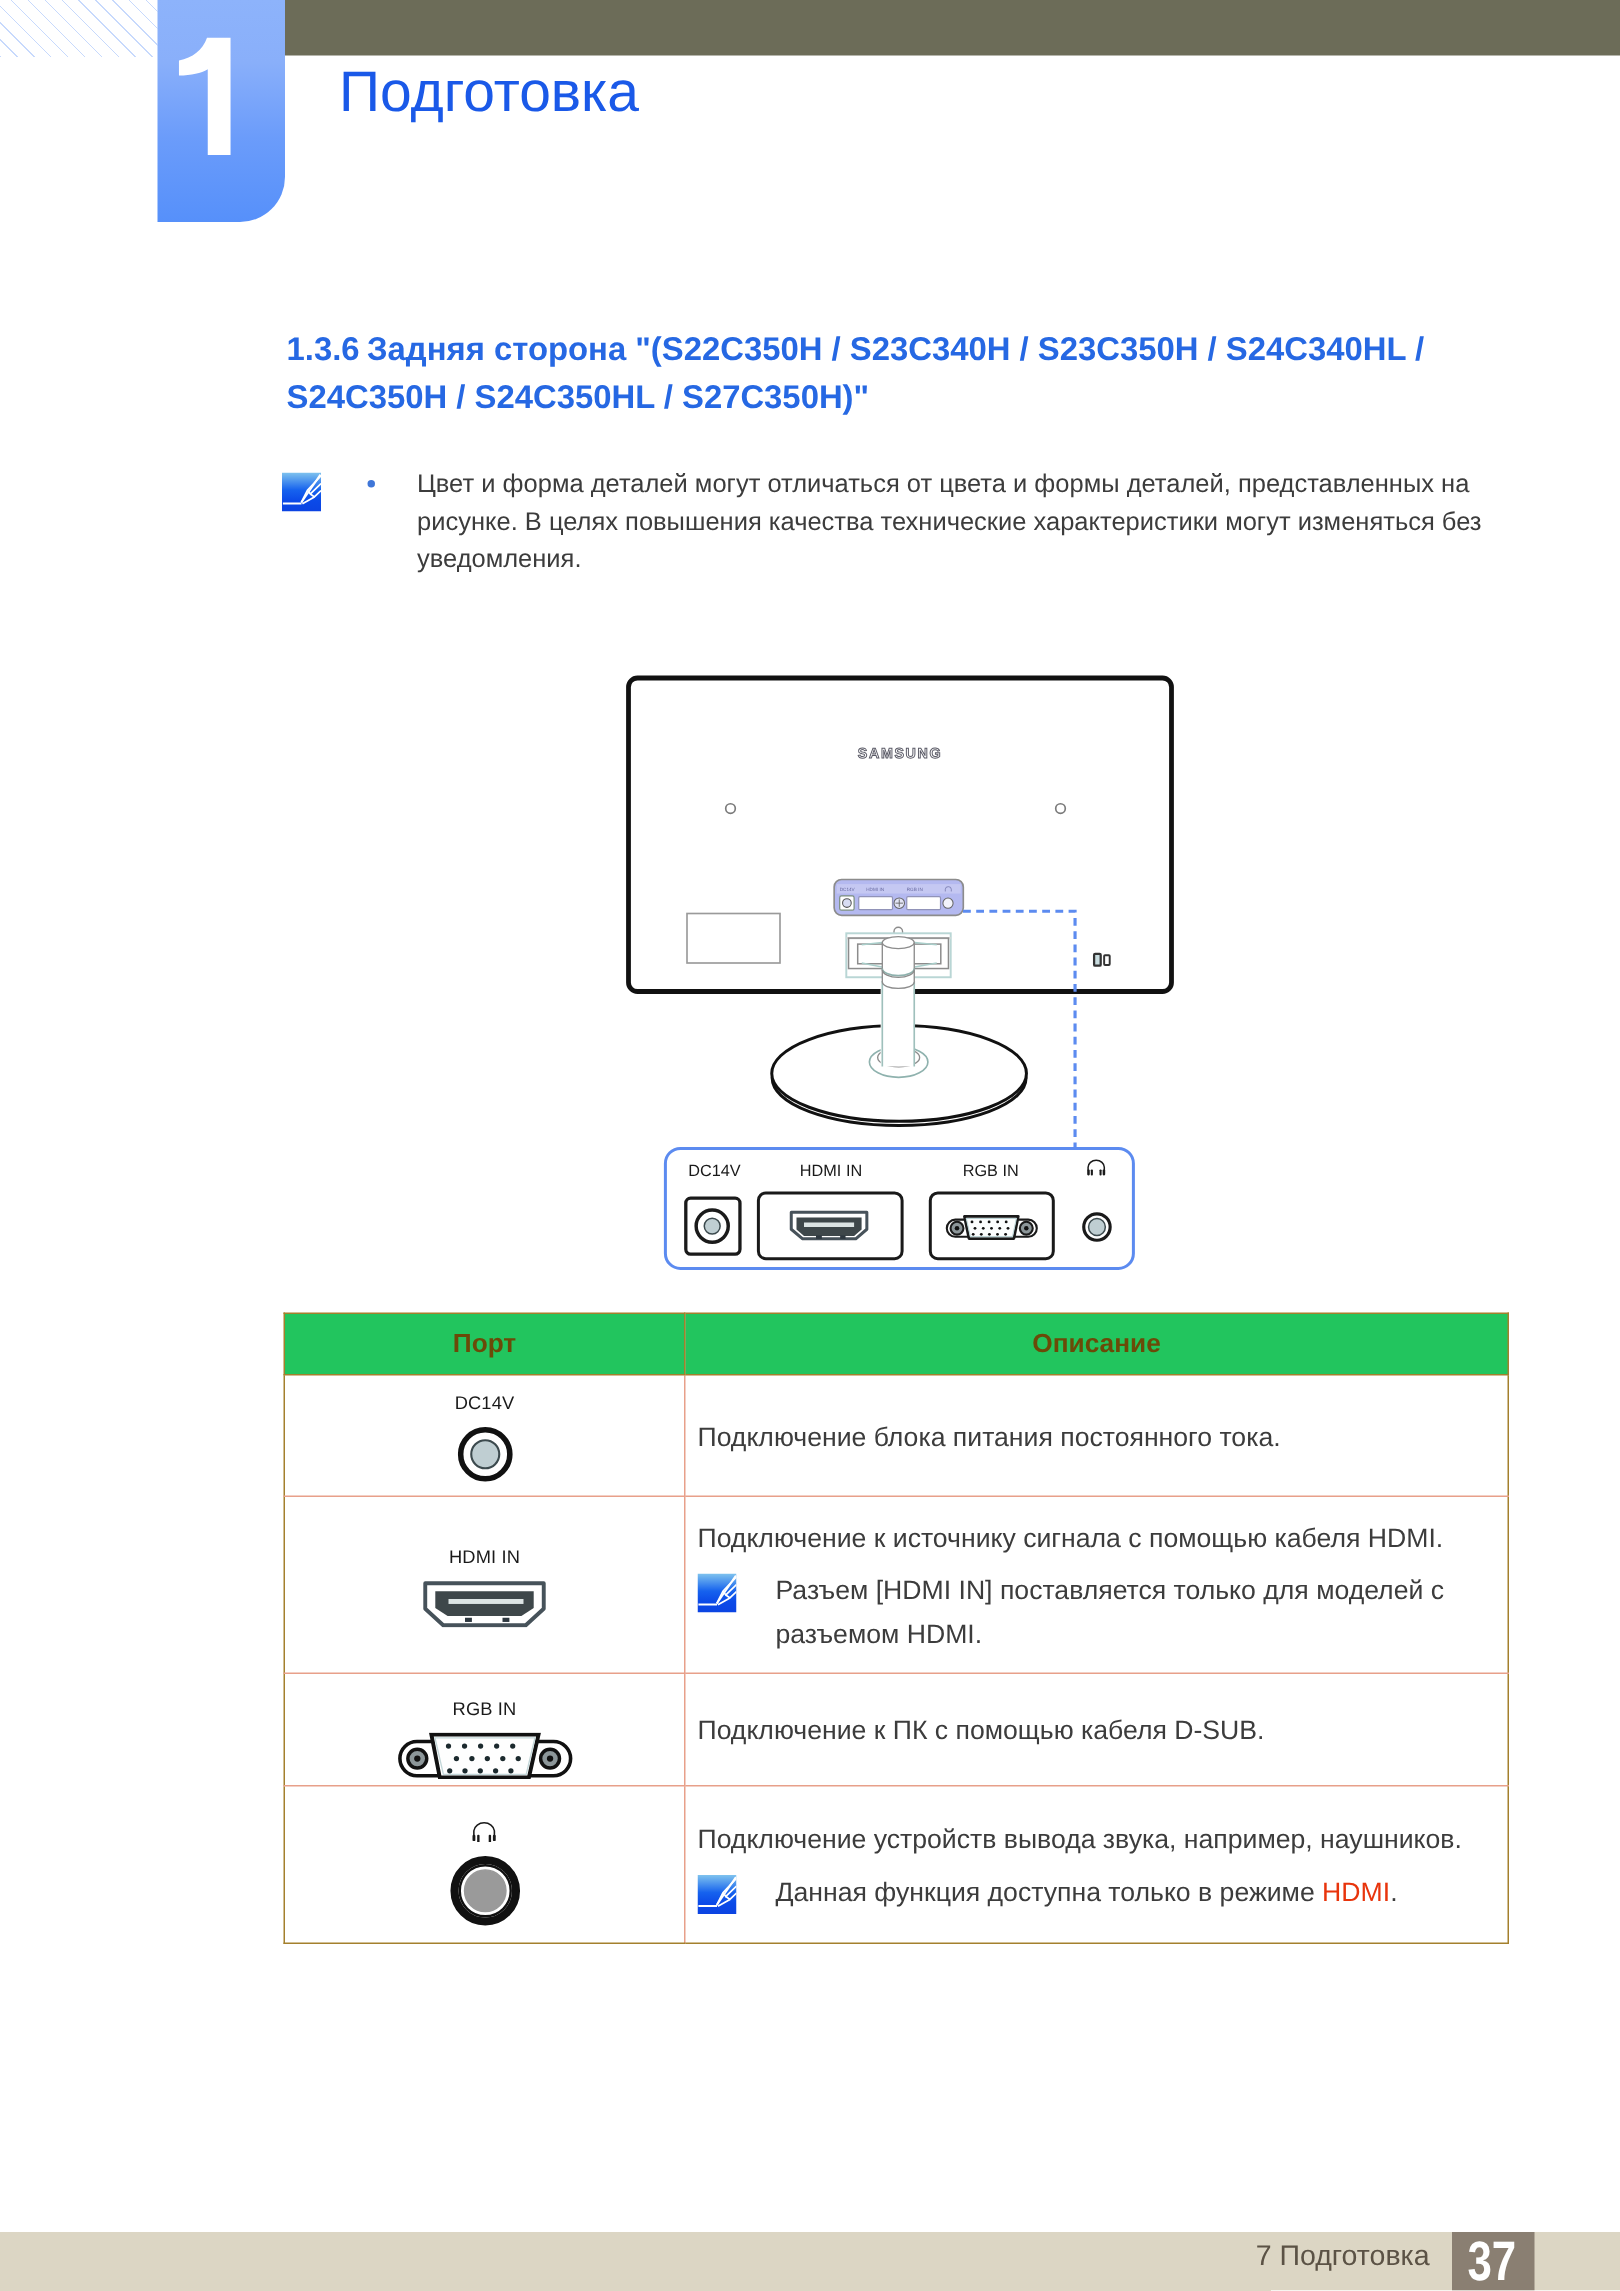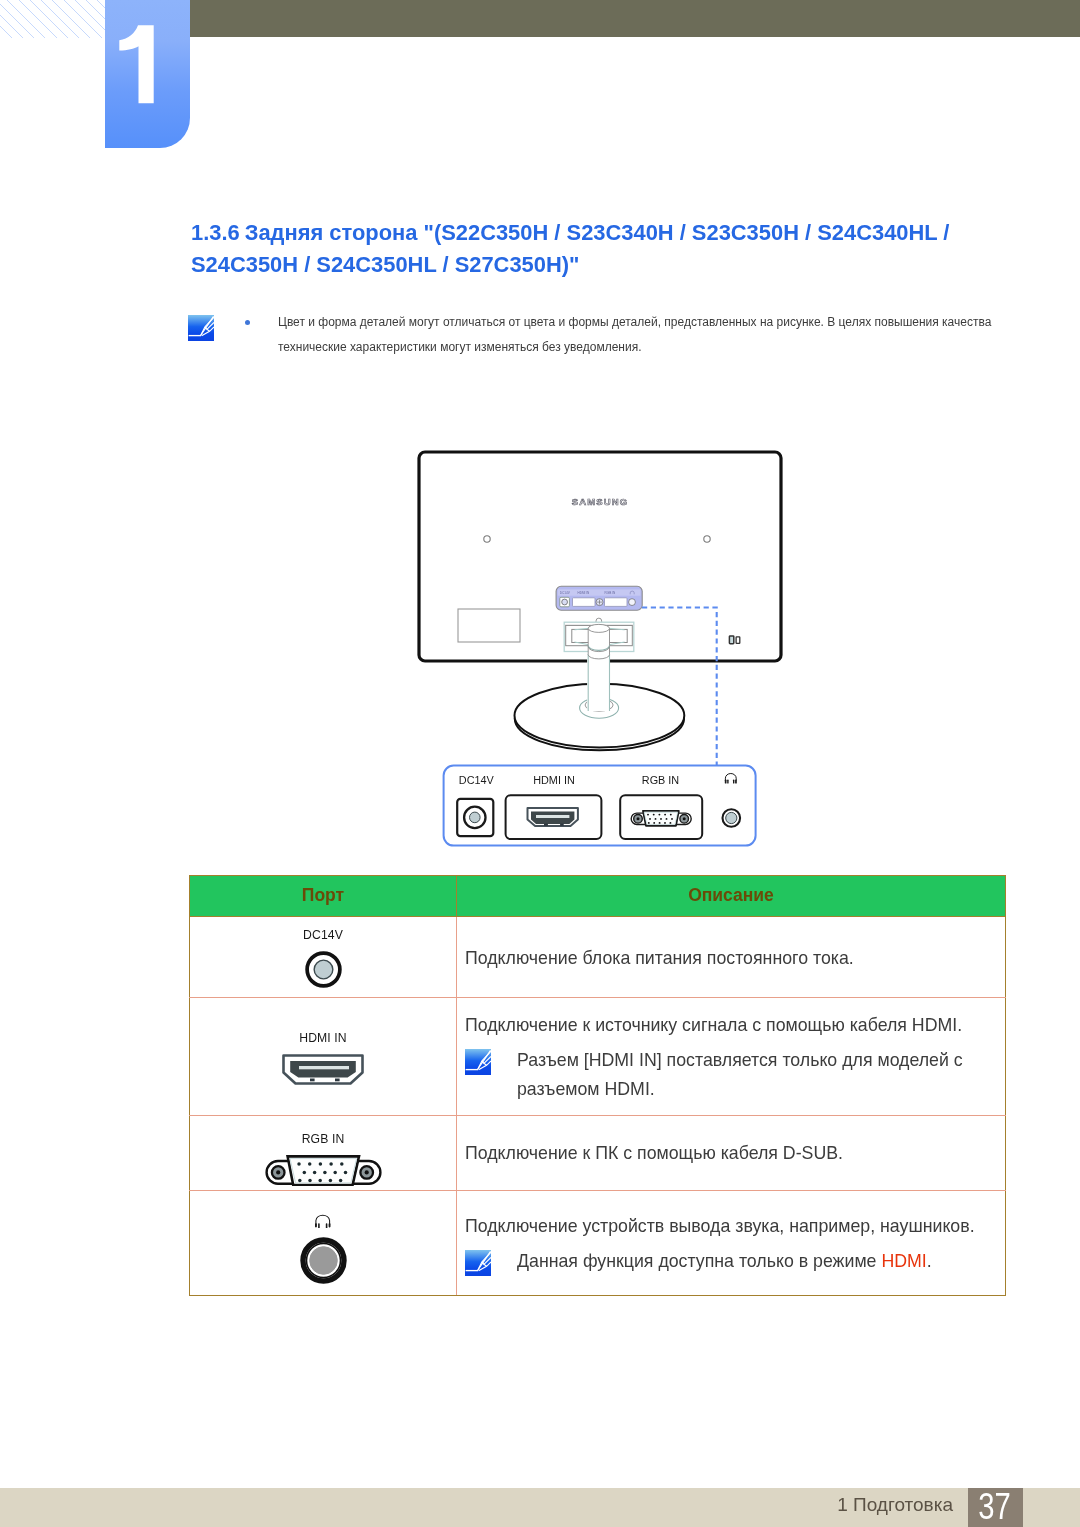--- a/index.html
+++ b/index.html
@@ -24,29 +24,29 @@
 
   
   .secthead{position:absolute;left:191px;top:216.5px;width:782px;color:#2668E3;
     font-size:21.9px;font-weight:bold;line-height:32.8px;}
   .secthead .num{margin-right:5px;}
 
   
   .noteblock{position:absolute;left:188px;top:314.5px;width:830px;}
   .noteicon{width:26px;height:26px;display:block;}
   .bullets{position:absolute;left:57px;top:-5px;width:790px;}
-  .bul{position:relative;padding-left:33px;color:#3C3C3C;font-size:12px;line-height:25px;font-weight:400;}
+  .bul{position:relative;padding-left:33px;color:#3C3C3C;font-size:17px;line-height:25px;font-weight:400;}
   .bul+.bul{margin-top:5.5px;}
   .bul::before{content:"";position:absolute;left:0px;top:10px;width:5px;height:5px;border-radius:50%;background:#3F76D8;}
 
   
   .footbar{position:absolute;left:0;right:0;top:1488px;bottom:0;background:#DCD6C4;}
   .foottext{position:absolute;right:127px;bottom:13.5px;color:#5B5245;font-size:19px;line-height:1;}
   .pagenum{position:absolute;left:967.5px;top:1488px;width:55px;bottom:0;background:#8A7F72;
-    color:#fff;font-size:37px;font-weight:normal;line-height:1;display:flex;align-items:flex-start;justify-content:center;padding-bottom:1px;box-sizing:border-box;}
+    color:#fff;font-size:37px;font-weight:bold;line-height:1;display:flex;align-items:flex-end;justify-content:center;padding-bottom:1px;box-sizing:border-box;}
   .pagenum>span{display:inline-block;transform:scaleX(0.79);}
 
   
   .ptable{position:absolute;left:189px;top:875px;width:816px;}
   .ptable table{border-collapse:collapse;width:816px;table-layout:fixed;}
   .ptable th{background:#22c55e;color:#6B4A08;font-size:17.5px;font-weight:bold;height:39.7px;line-height:1;
     border:1.6px solid #A4802D;padding:0;}
   .ptable th.c1{width:268px;}
   .ptable td{border-left:1.6px solid #A4802D;border-right:1.6px solid #A4802D;
     border-bottom:1.4px solid #E8A08A;border-top:none;vertical-align:middle;padding:0;}
@@ -67,20 +67,21 @@
   <div class="hatch"></div>
   <div class="olivebar"></div>
   <div class="chtab">
     <svg class="one" viewBox="0 0 85 148" aria-hidden="true">
       <path d="M33.5 25.2 L48.7 25.2 L48.7 103.3 L33.5 103.3 L33.5 46.2
                C 29.0 48.8 22.7 50.4 14.3 50.4 L14.3 40.3
                C 23.4 38.7 30.0 33.4 33.0 25.2 Z" fill="#fff"></path>
     </svg>
     <span class="chnum">1</span>
   </div>
+  <div class="chtitle">Подготовка</div>
 
   <div class="secthead">
     <span class="num">1.3.6</span><span>Задняя сторона "(S22C350H / S23C340H / S23C350H / S24C340HL / S24C350H / S24C350HL / S27C350H)"</span>
   </div>
 
   <div class="noteblock">
     <svg class="noteicon" viewBox="0 0 26 26">
       <defs>
         <linearGradient id="ngrad" x1="0" y1="0" x2="0" y2="1">
           <stop offset="0" stop-color="#7FC3EE"></stop>
@@ -358,17 +359,17 @@
               <path d="M21.6 16.3 L13.6 20.8" fill="none" stroke="#fff" stroke-width="1.2"></path>
             </svg>
             <span class="st"><span>Данная функция доступна только в режиме </span><span class="hl">HDMI</span><span>.</span></span>
           </div>
         </td>
       </tr>
     </tbody>
   </table>
   </div>
   <div class="footbar"></div>
-  <div class="foottext">1 Подготовка</div>
+  <div class="foottext">7 Подготовка</div>
   <div class="pagenum">
       <span>37</span>
     </div>
 </div>
 
 </body></html>

